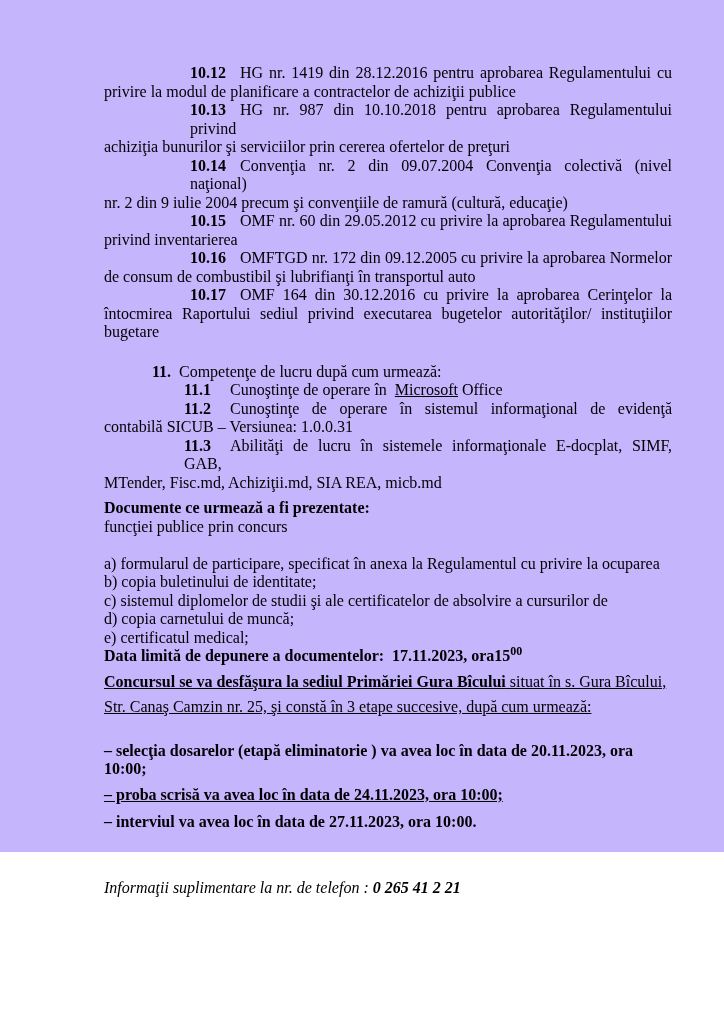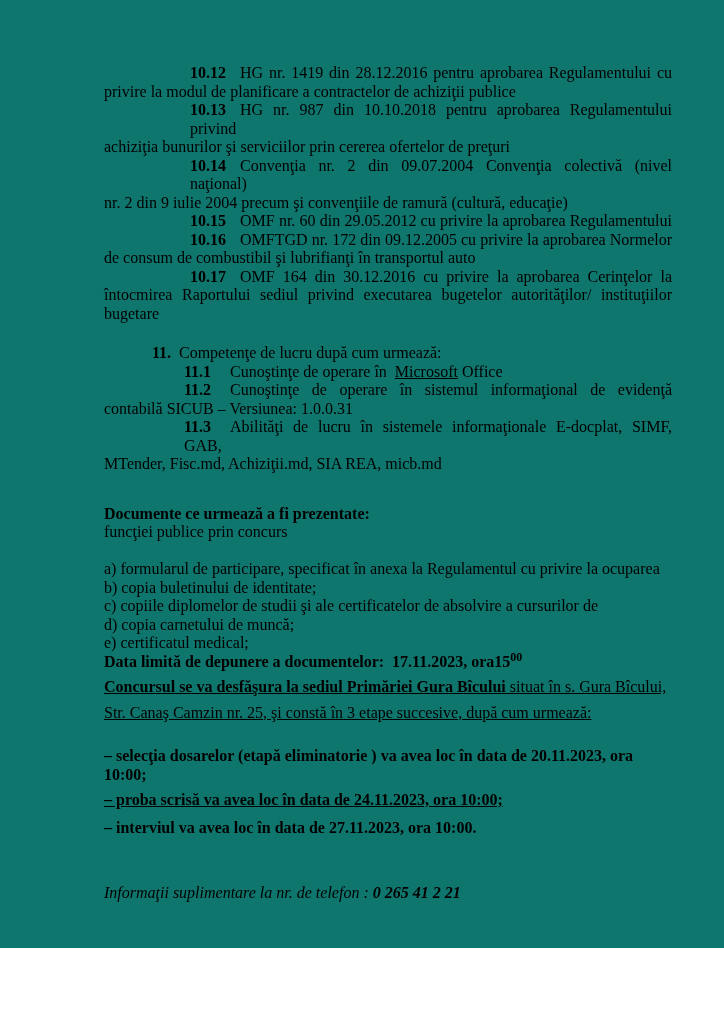--- a/index.html
+++ b/index.html
@@ -11,23 +11,23 @@
     width: 724px;
     height: 1024px;
     overflow: hidden;
     font-family: "Liberation Serif", "DejaVu Serif", serif;
     font-size: 16px;
     color: #000000;
   }
   .page {
     box-sizing: border-box;
     width: 724px;
-    height: 948px;
+    height: 852px;
     padding: 64px 52px 0 104px;
-    background: #0f766e;
+    background: #c4b5fd;
   }
   .ln {
     line-height: 18.5px;
     white-space: nowrap;
   }
   
   .j {
     white-space: normal;
     text-align: justify;
     text-align-last: justify;
@@ -39,21 +39,21 @@
   .fi2 { padding-left: 80px; }
   
   .fi3 { padding-left: 48px; }
   .no    { font-weight: bold; display: inline-block; min-width: 50px; }
   .no-h  { font-weight: bold; display: inline-block; min-width: 27px; }
   .no-s  { font-weight: bold; display: inline-block; min-width: 46px; }
   .b { font-weight: bold; }
   .u { text-decoration: underline; }
   sup.ss { font-size: 12px; line-height: 0; vertical-align: super; }
   .g1 { margin-top: 21px; }
-  .g2 { margin-top: 31px; }
+  .g2 { margin-top: 7px; }
   .g3 { margin-top: 18.5px; }
   .g-sm  { margin-top: 7px; text-decoration: underline; }
   .g-md  { margin-top: 25px; }
   .g-md2 { margin-top: 9px; }
   .g-big { margin-top: 47px; font-style: italic; }
 </style>
 </head>
 <body>
 
 <div class="page">
@@ -61,20 +61,21 @@
   <div class="ln j fi"><span class="no">10.12</span><span>HG nr. 1419 din 28.12.2016 pentru aprobarea Regulamentului cu</span></div>
   <div class="ln">privire la modul de planificare a contractelor de achiziţii publice</div>
 
   <div class="ln j fi"><span class="no">10.13</span><span>HG nr. 987 din 10.10.2018 pentru aprobarea Regulamentului privind</span></div>
   <div class="ln">achiziţia bunurilor şi serviciilor prin cererea ofertelor de preţuri</div>
 
   <div class="ln j fi"><span class="no">10.14</span><span>Convenţia nr. 2 din 09.07.2004 Convenţia colectivă (nivel naţional)</span></div>
   <div class="ln">nr. 2 din 9 iulie 2004 precum şi convenţiile de ramură (cultură, educaţie)</div>
 
   <div class="ln j fi"><span class="no">10.15</span><span>OMF nr. 60 din 29.05.2012 cu privire la aprobarea Regulamentului</span></div>
+  <div class="ln">privind inventarierea</div>
 
   <div class="ln j fi"><span class="no">10.16</span><span>OMFTGD nr. 172 din 09.12.2005 cu privire la aprobarea Normelor</span></div>
   <div class="ln">de consum de combustibil şi lubrifianţi în transportul auto</div>
 
   <div class="ln j fi"><span class="no">10.17</span><span>OMF 164 din 30.12.2016 cu privire la aprobarea Cerinţelor la</span></div>
   <div class="ln j">întocmirea Raportului sediul privind executarea bugetelor autorităţilor/ instituţiilor</div>
   <div class="ln">bugetare</div>
 
   <div class="ln fi3 g1"><span class="no-h">11.</span><span>Competenţe de lucru după cum urmează:</span></div>
 
@@ -84,21 +85,21 @@
   <div class="ln">contabilă SICUB – Versiunea: 1.0.0.31</div>
 
   <div class="ln j fi2"><span class="no-s">11.3</span><span>Abilităţi de lucru în sistemele informaţionale E-docplat, SIMF, GAB,</span></div>
   <div class="ln">MTender, Fisc.md, Achiziţii.md, SIA REA, micb.md</div>
 
   <div class="ln b g2">Documente ce urmează a fi prezentate:</div>
 
   <div class="ln">funcţiei publice prin concurs</div>
   <div class="ln g3">a) formularul de participare, specificat în anexa la Regulamentul cu privire la ocuparea</div>
   <div class="ln">b) copia buletinului de identitate;</div>
-  <div class="ln">c) copiile diplomelor de studii şi ale certificatelor de absolvire a cursurilor de</div>
+  <div class="ln">c) sistemul diplomelor de studii şi ale certificatelor de absolvire a cursurilor de</div>
   <div class="ln">d) copia carnetului de muncă;</div>
   <div class="ln">e) certificatul medical;</div>
 
   <div class="ln b"><span>Data limită de depunere a documentelor:&nbsp; 17.11.2023, ora15</span><sup class="ss">00</sup></div>
 
   <div class="ln g-sm"><span class="b">Concursul se va desfăşura la sediul Primăriei Gura Bîcului</span><span> situat în s. Gura Bîcului,</span></div>
   <div class="ln g-sm">Str. Canaş Camzin nr. 25, şi constă în 3 etape succesive, după cum urmează:</div>
 
   <div class="ln b g-md">– selecţia dosarelor (etapă eliminatorie ) va avea loc în data de 20.11.2023, ora</div>
   <div class="ln b">10:00;</div>

